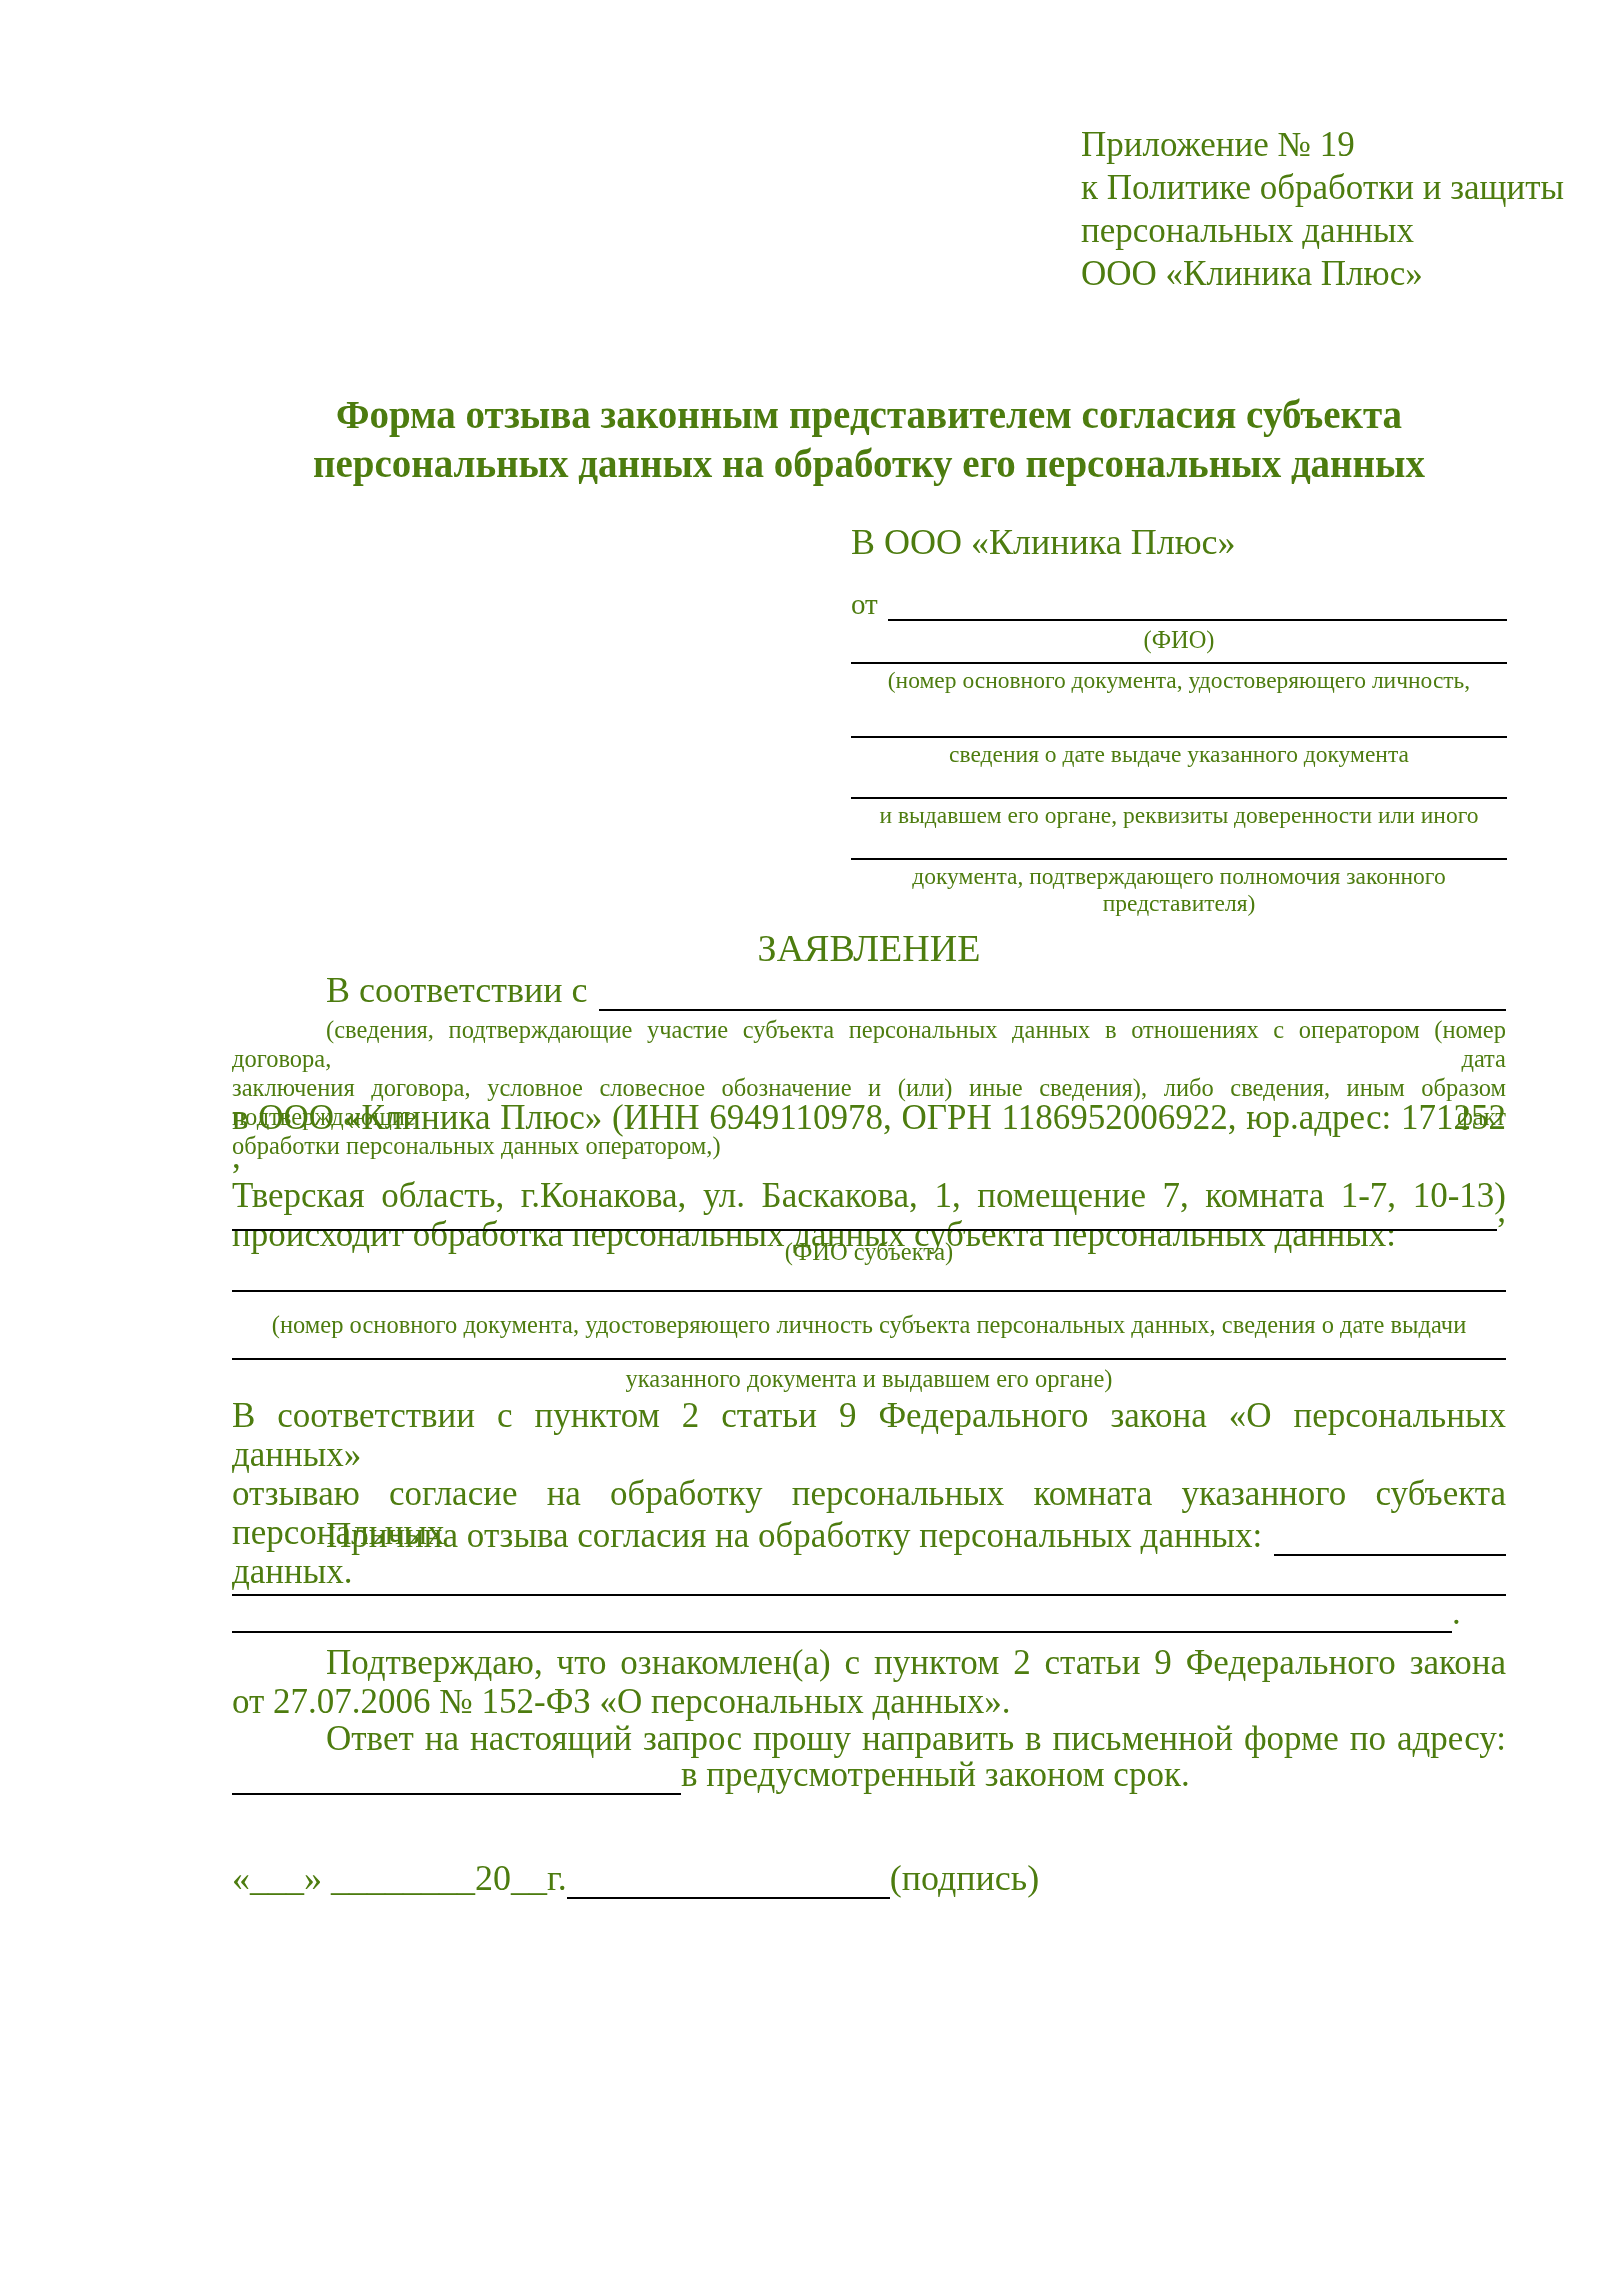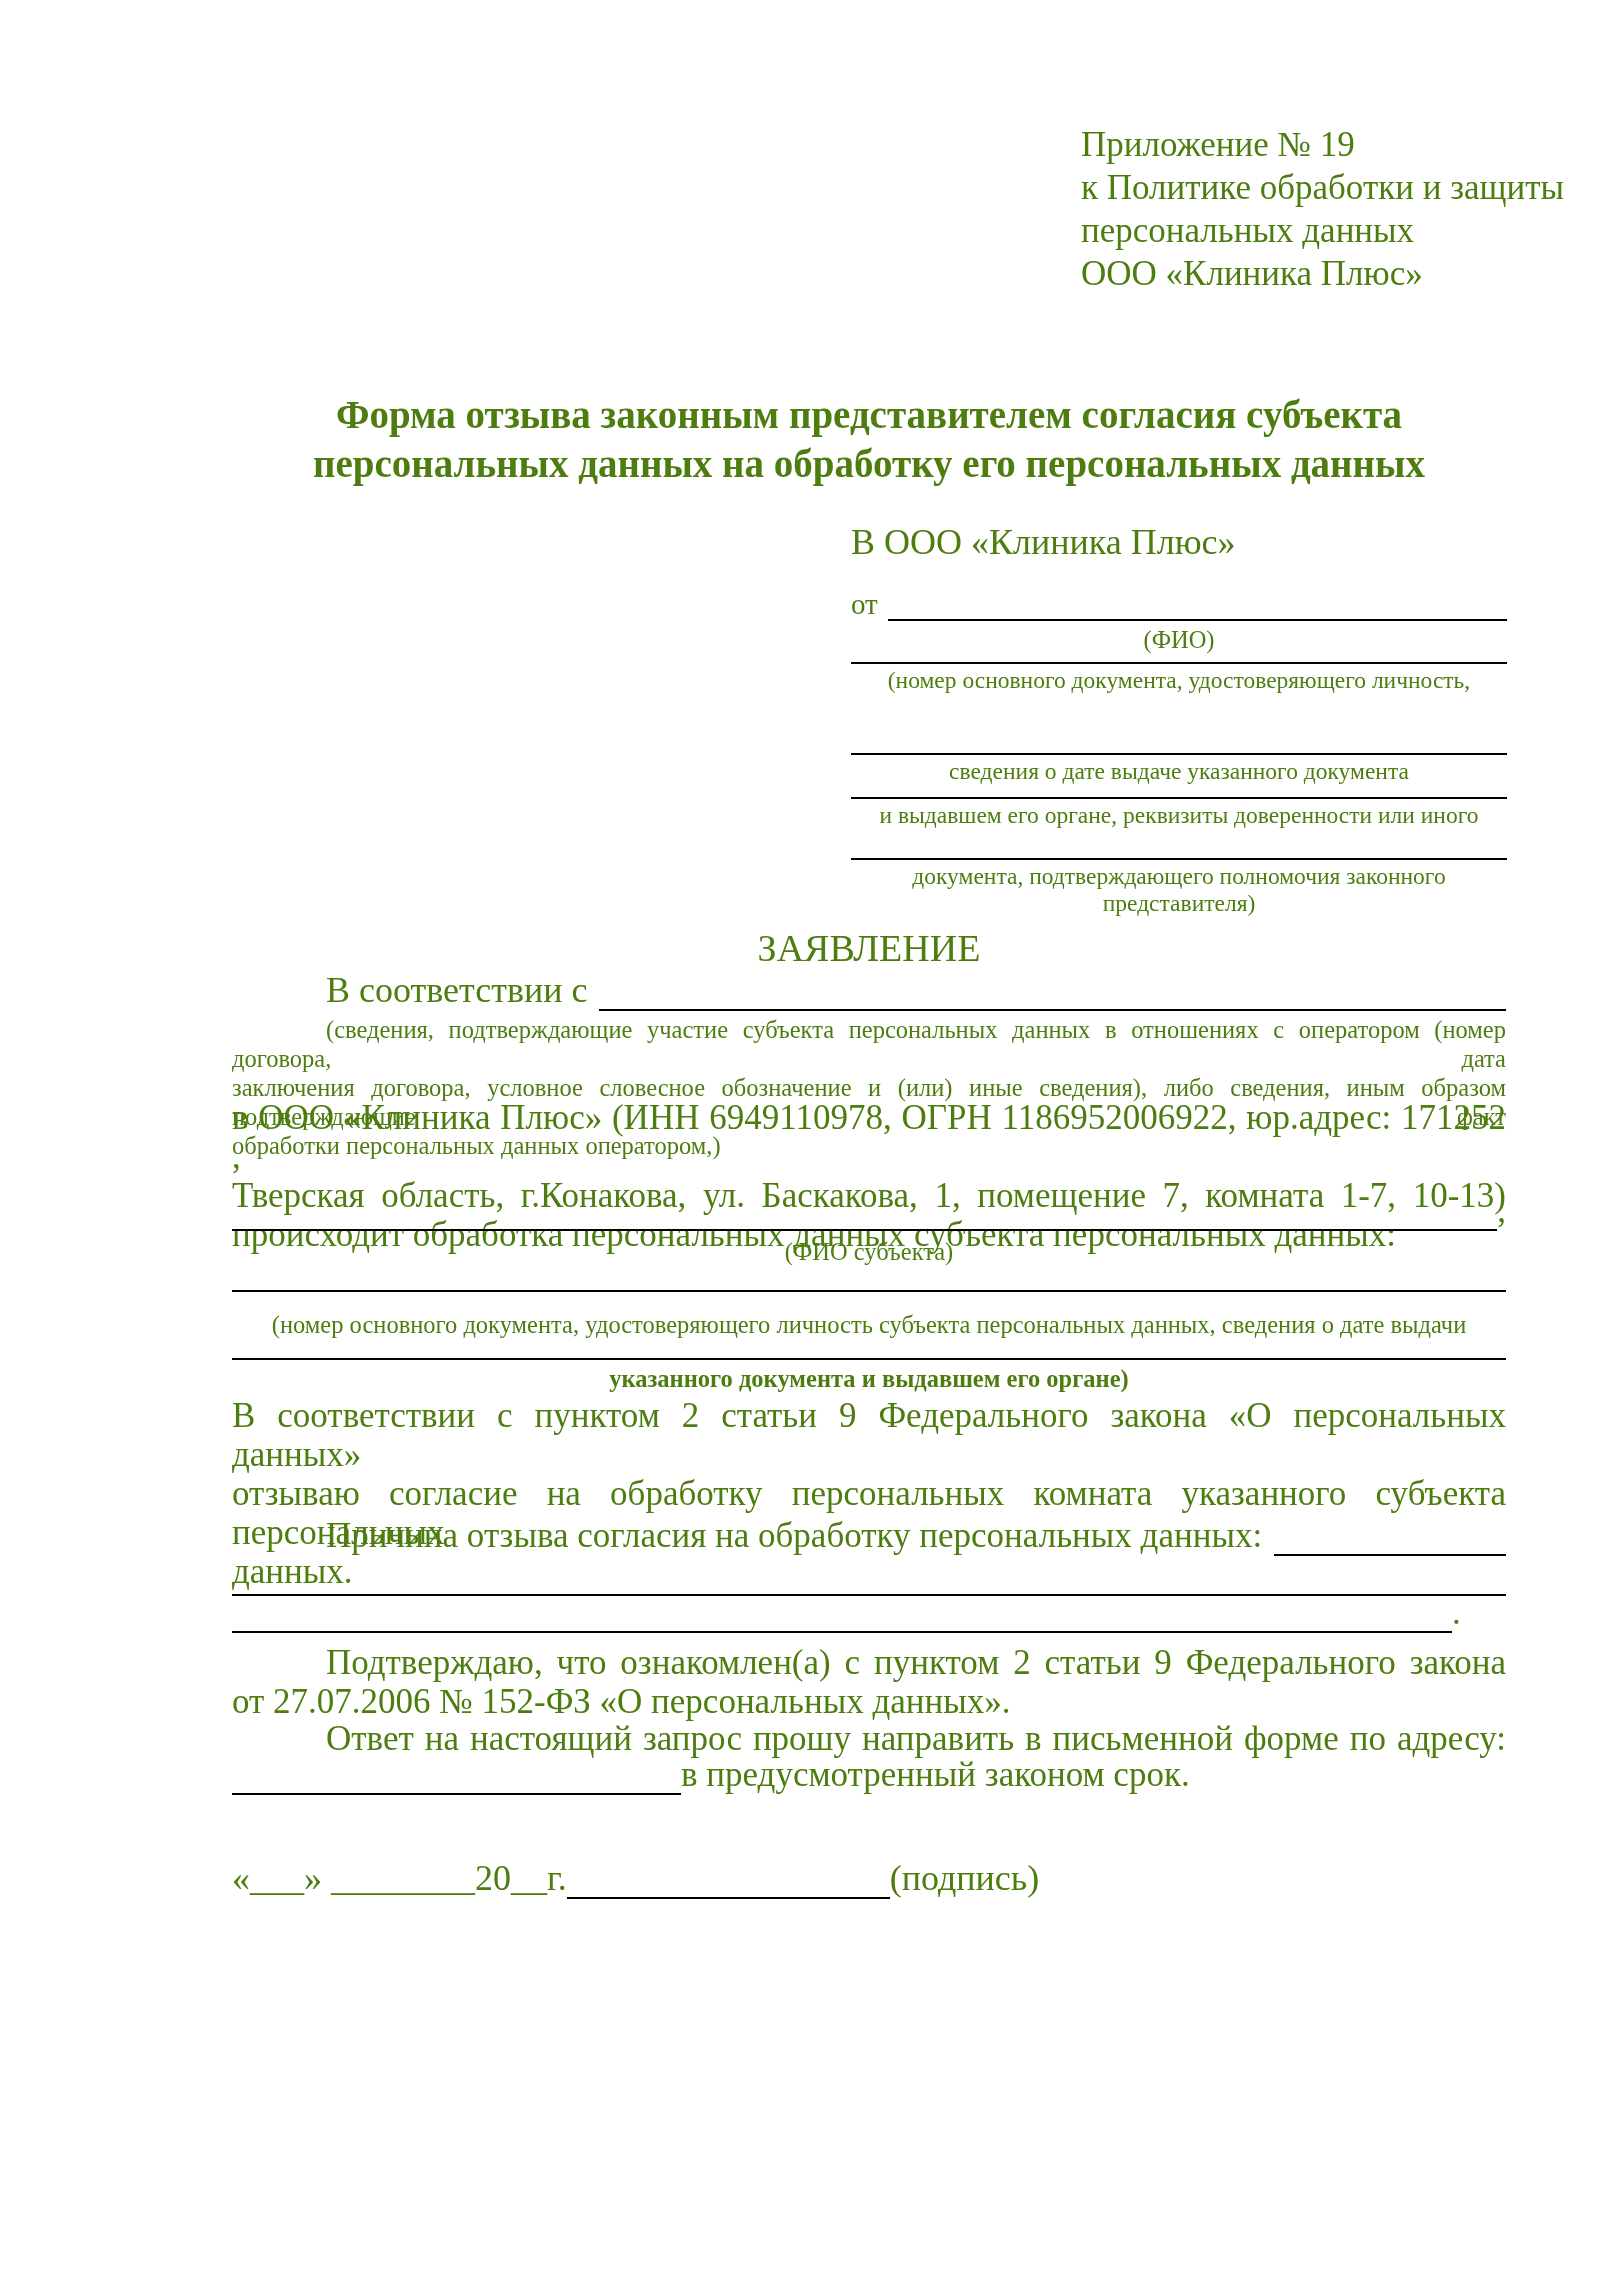--- a/index.html
+++ b/index.html
@@ -46,21 +46,21 @@
     <div class="flexrow" style="margin-top:20px;height:37px;font-size:29px;">
       <span>от</span>
       <span class="fill rule" style="margin-left:9.8px;height:35px;"></span>
     </div>
     <div class="cap ctr" style="margin-top:3.9px;">(ФИО)</div>
 
     <div class="abs" style="top:141px;left:0;width:100%;">
       <div class="rule-top"></div>
       <div class="cap-sm ctr" style="padding-top:2.9px;">(номер основного документа, удостоверяющего личность,</div>
     </div>
-    <div class="abs" style="top:215px;left:0;width:100%;margin-top:17px;">
+    <div class="abs" style="top:215px;left:0;width:100%;">
       <div class="rule-top"></div>
       <div class="cap-sm ctr" style="padding-top:2.9px;">сведения о дате выдаче указанного документа</div>
     </div>
     <div class="abs" style="top:276px;left:0;width:100%;">
       <div class="rule-top"></div>
       <div class="cap-sm ctr" style="padding-top:2.9px;">и выдавшем его органе, реквизиты доверенности или иного</div>
     </div>
     <div class="abs" style="top:337px;left:0;width:100%;">
       <div class="rule-top"></div>
       <div class="cap-sm ctr" style="padding-top:2.9px;">документа, подтверждающего полномочия законного представителя)</div>
@@ -90,21 +90,21 @@
     <span class="fill rule" style="height:35px;"></span>
     <span>,</span>
   </div>
   <div class="abs content-w ctr cap" style="top:1237px;">(ФИО субъекта)</div>
 
   <div class="abs content-w" style="top:1290px;">
     <div class="rule-top"></div>
     <div class="cap ctr" style="padding-top:18px;">(номер основного документа, удостоверяющего личность субъекта персональных данных, сведения о дате выдачи</div>
   </div>
 
-  <div class="abs content-w" style="top:1358px;font-weight:bold;">
+  <div class="abs content-w" style="top:1358px;">
     <div class="rule-top"></div>
     <div class="cap ctr" style="padding-top:3.9px;">указанного документа и выдавшем его органе)</div>
   </div>
 
   <div class="abs content-w body-font" style="top:1396px;">
     <div class="line jl">В соответствии с пунктом 2 статьи 9 Федерального закона «О персональных данных»</div>
     <div class="line jl">отзываю согласие на обработку персональных комната указанного субъекта персональных</div>
     <div class="line">данных.</div>
   </div>
 

